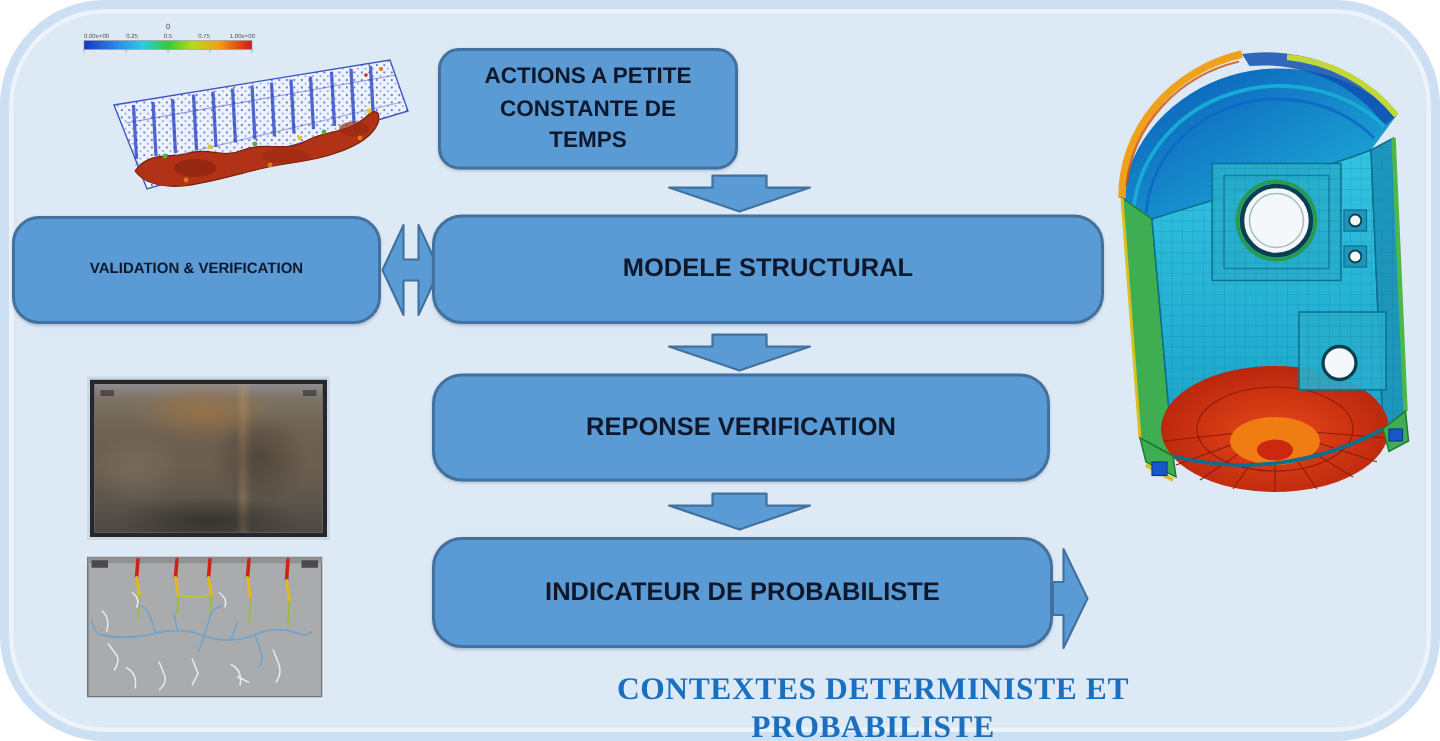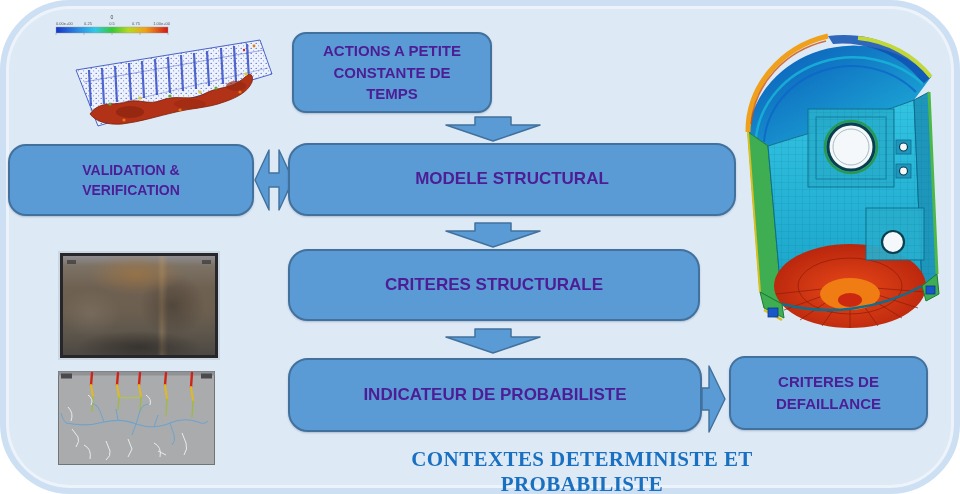--- a/index.html
+++ b/index.html
@@ -3,21 +3,21 @@
 <meta charset="utf-8">
 <style>
   html,body{margin:0;padding:0;background:#ffffff;}
   .stage{position:relative;width:960px;height:494px;overflow:hidden;
          font-family:"Liberation Sans",sans-serif;}
   .card{position:absolute;inset:0;background:#dee9f6;border:6px solid #cddff2;
         border-radius:70px;box-sizing:border-box;
         box-shadow:inset 0 0 0 3px rgba(255,255,255,.45);}
   .fbox{position:absolute;display:flex;align-items:center;justify-content:center;
         background:#5b9bd5;border:2px solid #41719c;border-radius:16px;
-        color:#4c1d95;font-weight:bold;text-align:center;box-sizing:border-box;
+        color:#0f172a;font-weight:bold;text-align:center;box-sizing:border-box;
         box-shadow:0 1px 2px rgba(30,60,100,.25);}
   .fbox .lbl{display:block;line-height:1.45;}
   .arrow{position:absolute;}
   .caption{position:absolute;left:332px;top:447px;width:500px;text-align:center;
            font-family:"Liberation Serif",serif;font-weight:bold;font-size:21px;
            color:#1a70c0;letter-spacing:.4px;}
   .imgbox{position:absolute;}
   .photo{position:absolute;left:60px;top:253px;width:158px;height:105px;
     box-sizing:border-box;border:3px solid #26262b;outline:2px solid #ccd7e4;
     background:
@@ -112,55 +112,52 @@
   </svg>
 
   <div class="fbox" style="left:292px;top:32px;width:200px;height:81px;font-size:15px;border-radius:14px;">
     <span class="lbl" style="width:170px;">ACTIONS A PETITE CONSTANTE DE TEMPS</span>
   </div>
 
   <svg class="arrow" style="left:445px;top:116px;" width="96" height="26" viewBox="0 0 96 26">
     <polygon points="30,1 66,1 66,9 95,9 48,25 1,9 30,9" fill="#5b9bd5" stroke="#41719c" stroke-width="1.5" stroke-linejoin="round"></polygon>
   </svg>
 
-  <div class="fbox" style="left:8px;top:144px;width:246px;height:72px;font-size:14px;border-radius:18px;">
+  <div class="fbox" style="left:8px;top:144px;width:246px;height:72px;font-size:10px;border-radius:18px;">
     <span class="lbl" style="width:160px;">VALIDATION &amp; VERIFICATION</span>
   </div>
 
   <svg class="arrow" style="left:254px;top:149px;" width="40" height="62" viewBox="0 0 40 62">
     <path d="M15,1 L1,31 L15,61 L15,38 L25,38 L25,61 L39,31 L25,1 L25,24 L15,24 Z" fill="#5b9bd5" stroke="#41719c" stroke-width="1.4" stroke-linejoin="round"></path>
   </svg>
 
   <div class="fbox" style="left:288px;top:143px;width:448px;height:73px;font-size:17px;border-radius:20px;">
     <span class="lbl">MODELE STRUCTURAL</span>
   </div>
 
   <svg class="arrow" style="left:445px;top:222px;" width="96" height="26" viewBox="0 0 96 26">
     <polygon points="30,1 66,1 66,9 95,9 48,25 1,9 30,9" fill="#5b9bd5" stroke="#41719c" stroke-width="1.5" stroke-linejoin="round"></polygon>
   </svg>
 
   <div class="fbox" style="left:288px;top:249px;width:412px;height:72px;font-size:17px;border-radius:20px;">
-    <span class="lbl">CRITERES STRUCTURALE</span>
+    <span class="lbl">REPONSE VERIFICATION</span>
   </div>
 
   <svg class="arrow" style="left:445px;top:328px;" width="96" height="26" viewBox="0 0 96 26">
     <polygon points="30,1 66,1 66,9 95,9 48,25 1,9 30,9" fill="#5b9bd5" stroke="#41719c" stroke-width="1.5" stroke-linejoin="round"></polygon>
   </svg>
 
   <div class="fbox" style="left:288px;top:358px;width:414px;height:74px;font-size:17px;border-radius:20px;">
     <span class="lbl">INDICATEUR DE PROBABILISTE</span>
   </div>
 
   <svg class="arrow" style="left:701px;top:360px;" width="25" height="78" viewBox="0 0 25 78">
     <path d="M1,28 L8,28 L8,6 L24,39 L8,72 L8,50 L1,50 Z" fill="#5b9bd5" stroke="#41719c" stroke-width="1.4" stroke-linejoin="round"></path>
   </svg>
 
-  <div class="fbox" style="left:729px;top:356px;width:199px;height:74px;font-size:15px;border-radius:16px;">
-    <span class="lbl" style="width:150px;">CRITERES DE DEFAILLANCE</span>
-  </div>
 
   <div class="caption">CONTEXTES DETERMINISTE ET PROBABILISTE</div>
 
   <div class="photo">
     <span class="chip" style="left:4px;top:4px;"></span>
     <span class="chip" style="right:4px;top:4px;"></span>
   </div>
 
   <svg class="imgbox" style="left:58px;top:371px;" width="157" height="94" viewBox="0 0 157 94">
     <rect x=".5" y=".5" width="156" height="93" fill="#aaabad" stroke="#737476"></rect>

